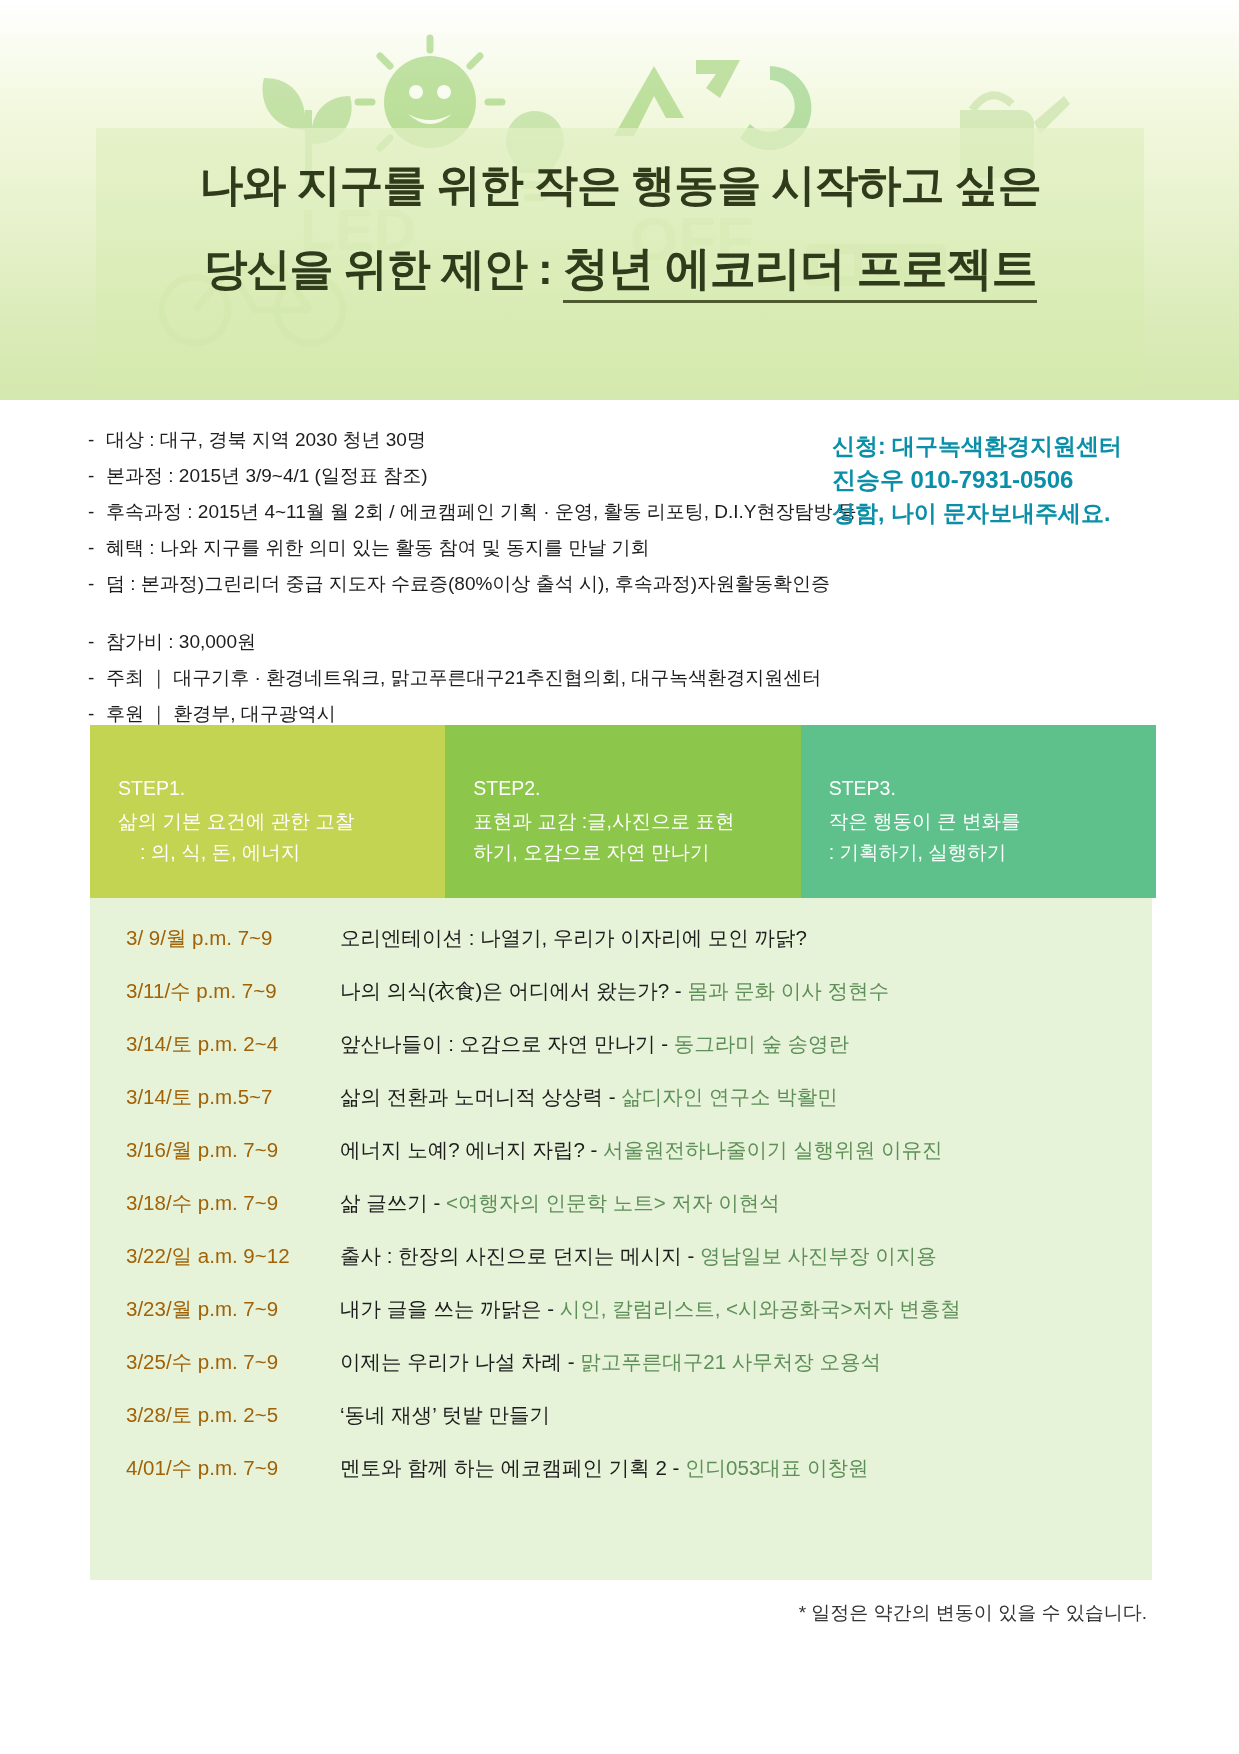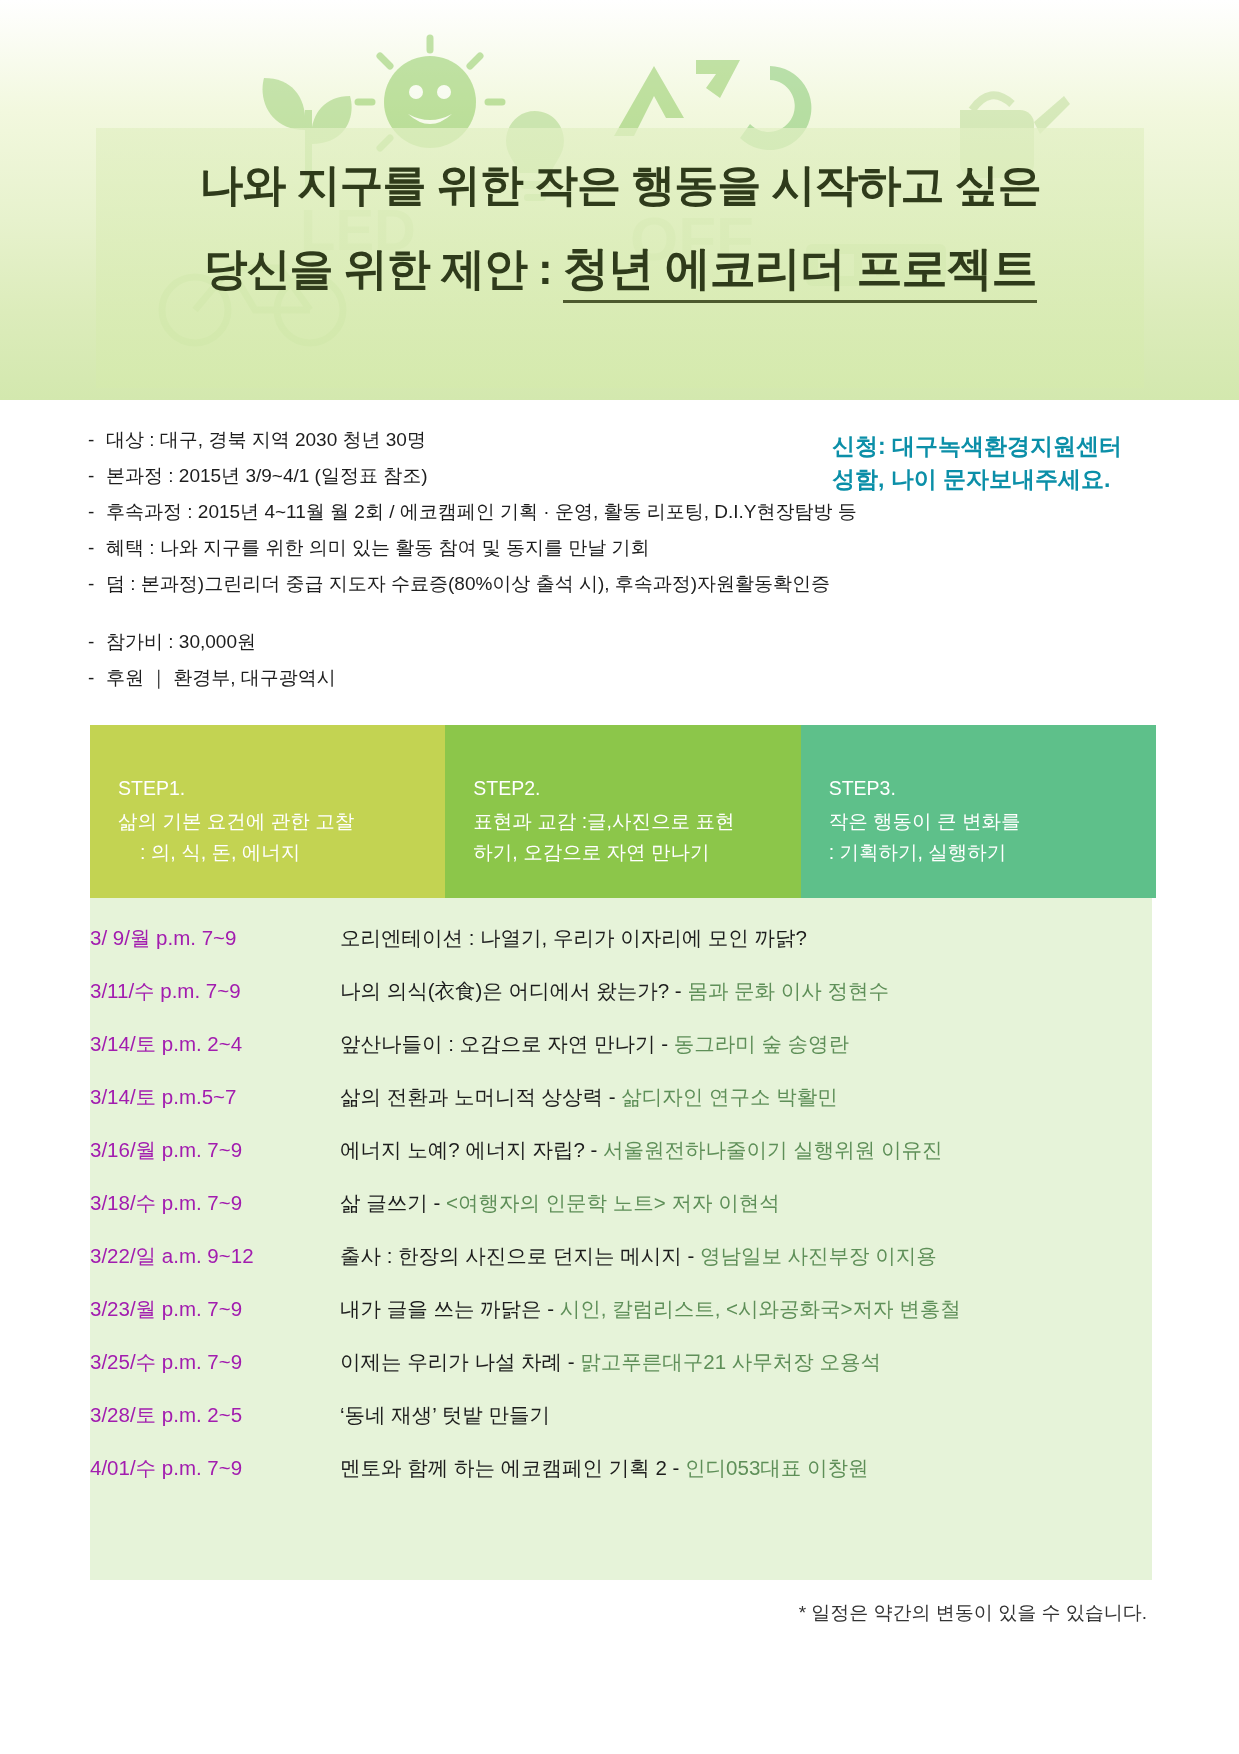--- a/index.html
+++ b/index.html
@@ -116,21 +116,22 @@
     padding: 26px 0 0 0;
   }
   .sched-row {
     display: flex;
     align-items: baseline;
     height: 53px;
     font-size: 20.5px;
   }
   .sched-date {
     width: 250px;
-    color: #a21caf;
+    padding-left: 36px;
+    color: #a16207;
     white-space: nowrap;
   }
   .sched-text {
     flex: 1;
     color: #1d1d1d;
     white-space: nowrap;
   }
   .sched-text b { font-weight: 400; }
   .sub { color: #5e8f58; }
 
@@ -255,32 +256,34 @@
       <div class="title-line l2">
         <span>당신을 위한 제안 : </span><span class="title-em">청년 에코리더 프로젝트</span>
       </div>
     </div>
   </div>
 
   <div class="info">
 
     <div class="contact">
       <div>신청: 대구녹색환경지원센터</div>
+      <div class="c2">진승우 010-7931-0506</div>
       <div>성함, 나이 문자보내주세요.</div>
     </div>
 
     <div class="info-row"><span class="dash">-</span><span>대상 : 대구, 경북 지역 2030 청년 30명</span></div>
     <div class="info-row"><span class="dash">-</span><span>본과정 : 2015년 3/9~4/1 (일정표 참조)</span></div>
     <div class="info-row"><span class="dash">-</span><span>후속과정 : 2015년 4~11월  월 2회 / 에코캠페인 기획 · 운영, 활동 리포팅, D.I.Y현장탐방 등</span></div>
     <div class="info-row"><span class="dash">-</span><span>혜택 : 나와 지구를 위한 의미 있는 활동 참여 및 동지를 만날 기회</span></div>
     <div class="info-row"><span class="dash">-</span><span>덤 : 본과정)그린리더 중급 지도자 수료증(80%이상 출석 시), 후속과정)자원활동확인증</span></div>
 
     <div class="gap"></div>
 
     <div class="info-row"><span class="dash">-</span><span>참가비 : 30,000원</span></div>
+    <div class="info-row"><span class="dash">-</span><span>주최 ｜ 대구기후 · 환경네트워크, 맑고푸른대구21추진협의회, 대구녹색환경지원센터</span></div>
     <div class="info-row"><span class="dash">-</span><span>후원 ｜ 환경부, 대구광역시</span></div>
 
     <div class="inquiry">
       <span>문의 ｜ </span><span class="num">053-983-2122</span>
     </div>
   </div>
 
   <div class="steps">
     <div class="step s1">
       <div class="s-title">STEP1.</div>

